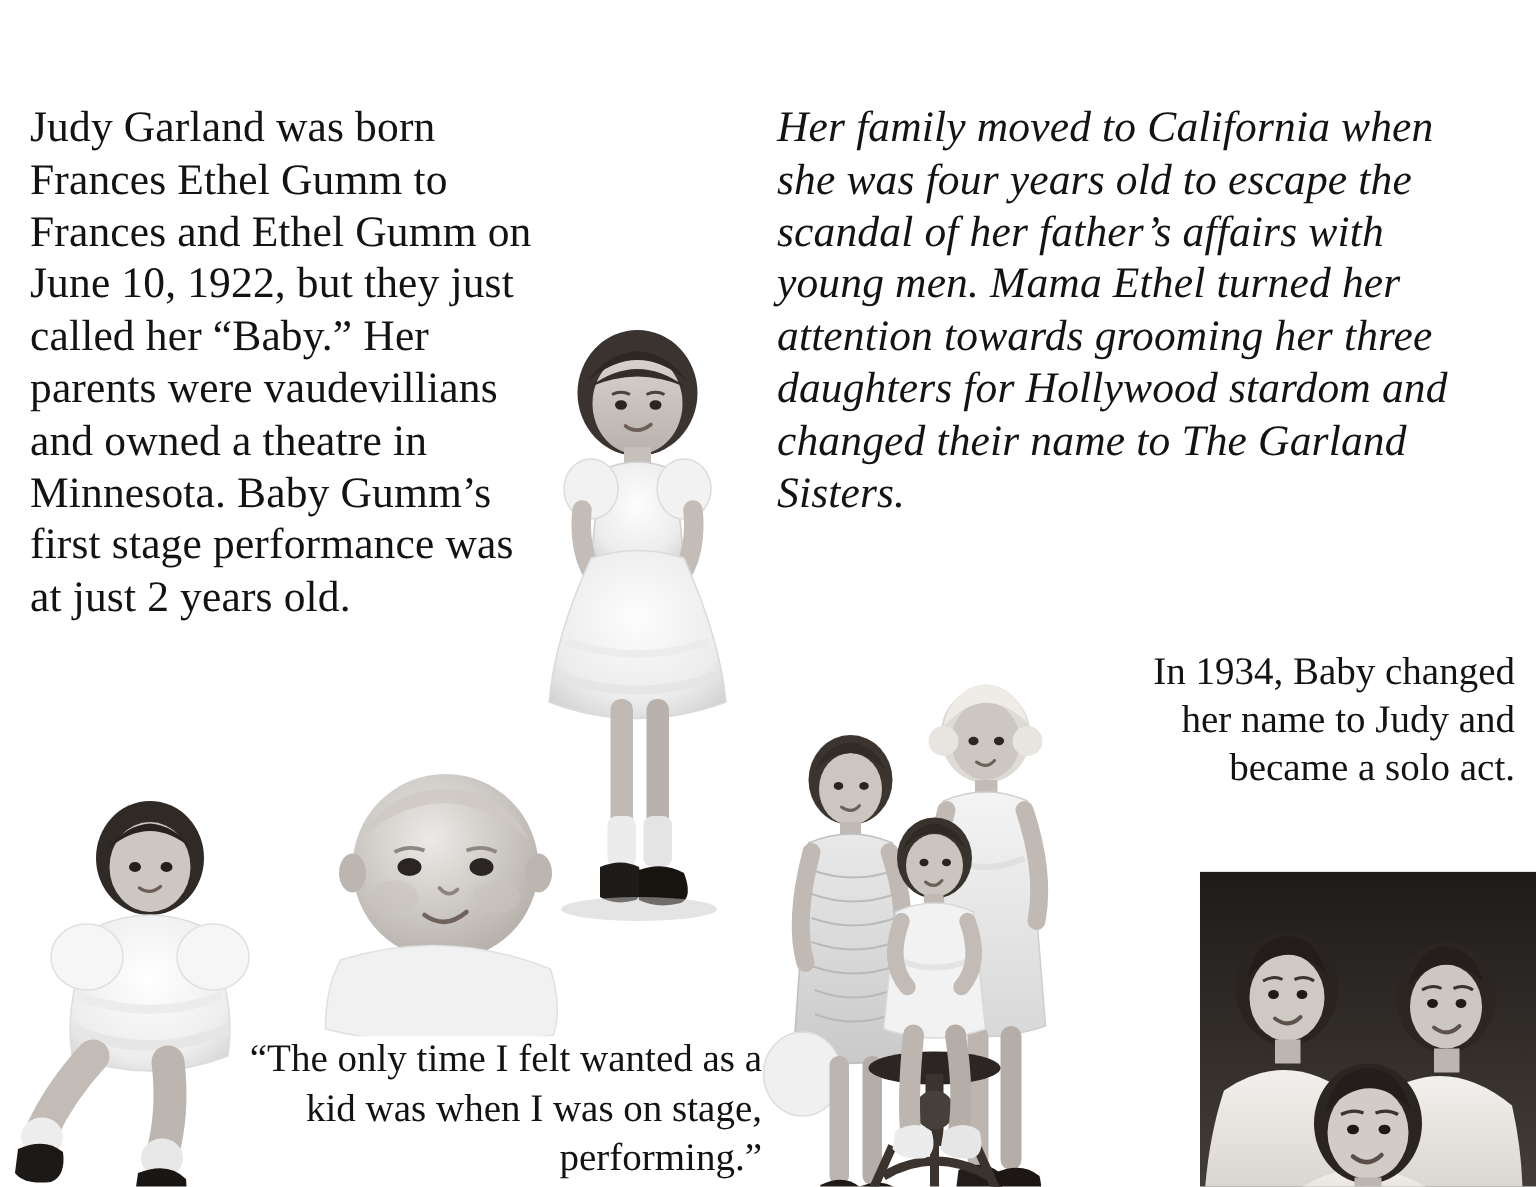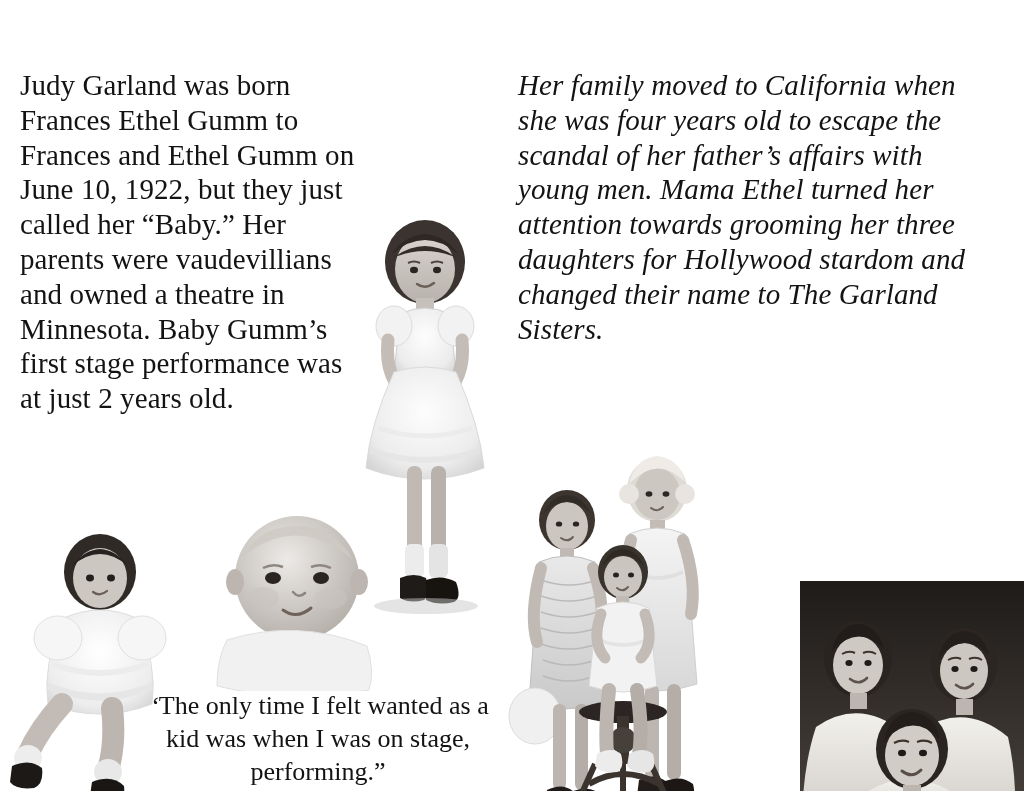--- a/index.html
+++ b/index.html
@@ -58,21 +58,21 @@
     font-size: 26px;
     text-align: right;
     line-height: 1.24;
   }
 
   #block-quote {
     left: 128px;
     top: 654px;
     width: 380px;
     font-size: 26px;
-    text-align: center;
+    text-align: right;
     line-height: 1.26;
   }
 
   
   .photo {
     position: absolute;
     overflow: hidden;
   }
   .photo svg { display: block; }
 
@@ -84,20 +84,21 @@
 </style>
 </head>
 <body>
 
 <div class="page">
 
   <div class="textblock" id="block-left">Judy Garland was born Frances Ethel Gumm to Frances and Ethel Gumm on June 10, 1922, but they just called her “Baby.” Her parents were vaudevillians and owned a theatre in Minnesota. Baby Gumm’s first stage performance was at just 2 years old.</div>
 
   <div class="textblock" id="block-right">Her family moved to California when she was four years old to escape the scandal of her father’s affairs with young men. Mama Ethel turned her attention towards grooming her three daughters for Hollywood stardom and changed their name to The Garland Sisters.</div>
 
+  <div class="textblock" id="block-solo">In 1934, Baby changed her name to Judy and became a solo act.</div>
 
   <div class="textblock" id="block-quote">“The only time I felt wanted as a kid was when I was on stage, performing.”</div>
 
   <div class="photo" id="photo-toddler">
     <svg width="190" height="420" viewBox="0 0 190 420">
       <defs>
         <radialGradient id="dressG" cx="50%" cy="40%" r="70%">
           <stop offset="0%" stop-color="#fdfdfd"></stop>
           <stop offset="70%" stop-color="#ececec"></stop>
           <stop offset="100%" stop-color="#d2d2d2"></stop>

